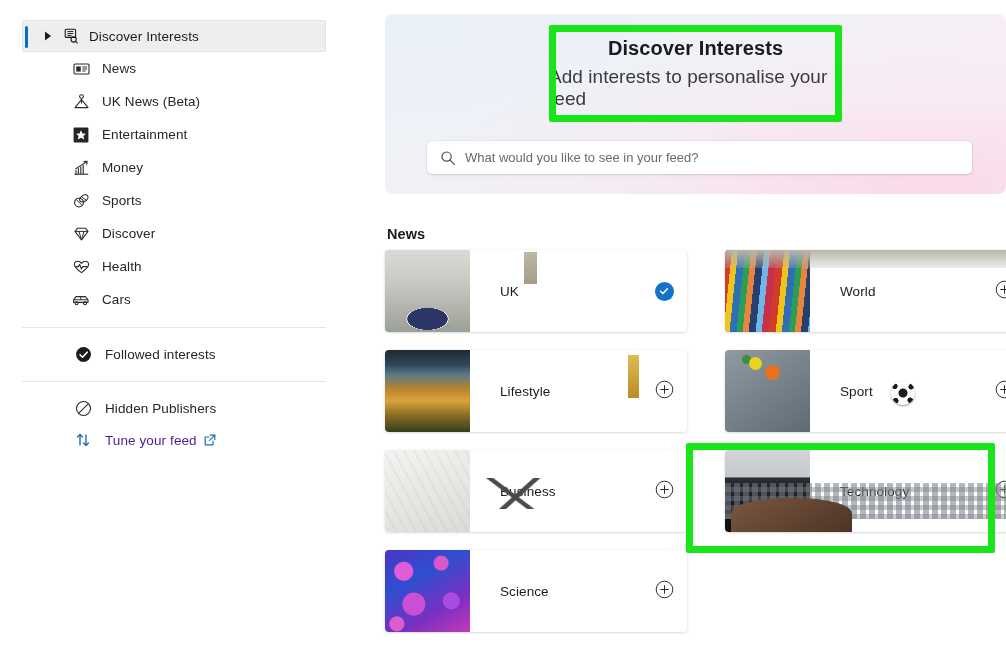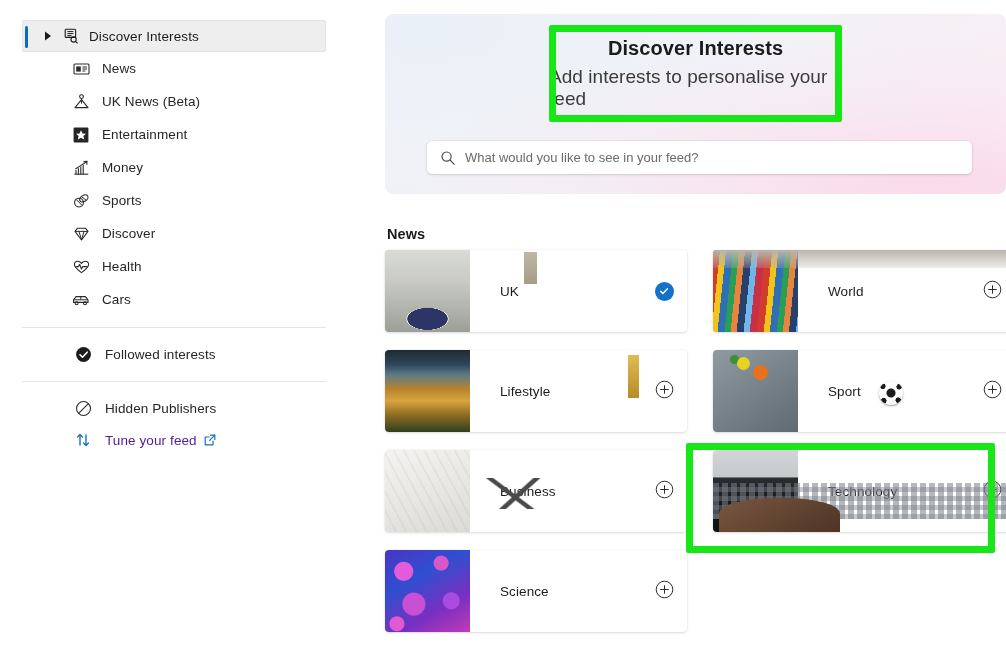--- a/index.html
+++ b/index.html
@@ -118,21 +118,21 @@
 
   .section-title {
     position: absolute; left: 2px; top: 214px;
     font-size: 14.5px; color: #1b1b1b; letter-spacing: .1px;
   }
 
   .grid {
     position: absolute; left: 0; top: 250px;
     width: 621px;
   }
-  .row { display: flex; margin-bottom: 18px; }
+  .row { display: flex; margin-bottom: 18px; gap: 12px; }
   .card {
     position: relative;
     width: 302px; height: 82px;
     background: #ffffff;
     border-radius: 4px;
     box-shadow: 0 1px 3px rgba(0,0,0,.13), 0 0 0 .5px rgba(0,0,0,.04);
     display: flex; align-items: center;
     overflow: hidden;
     flex: 0 0 302px;
   }

